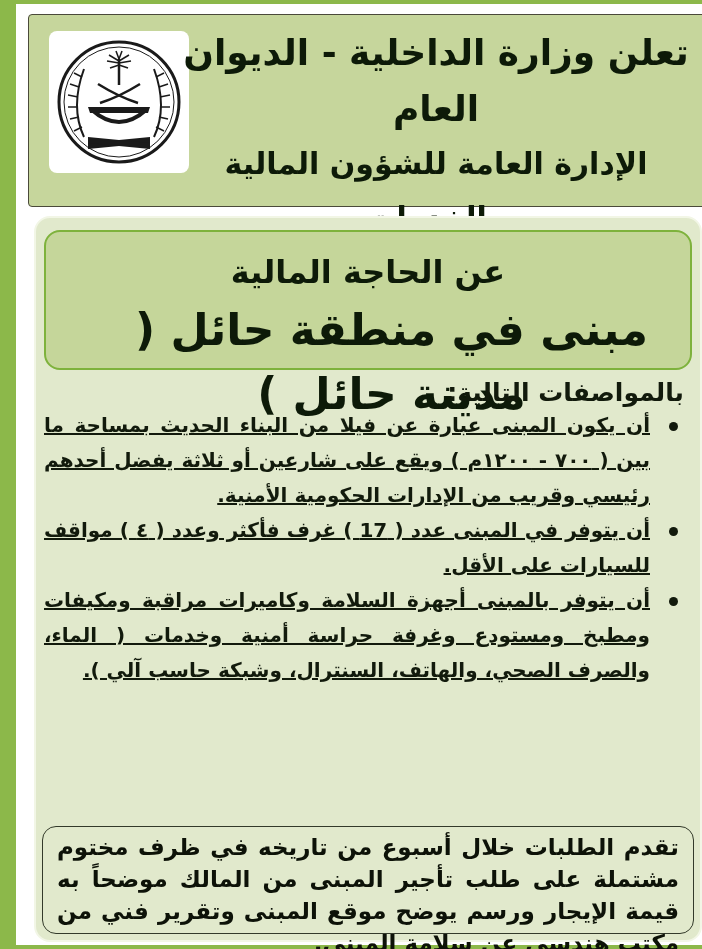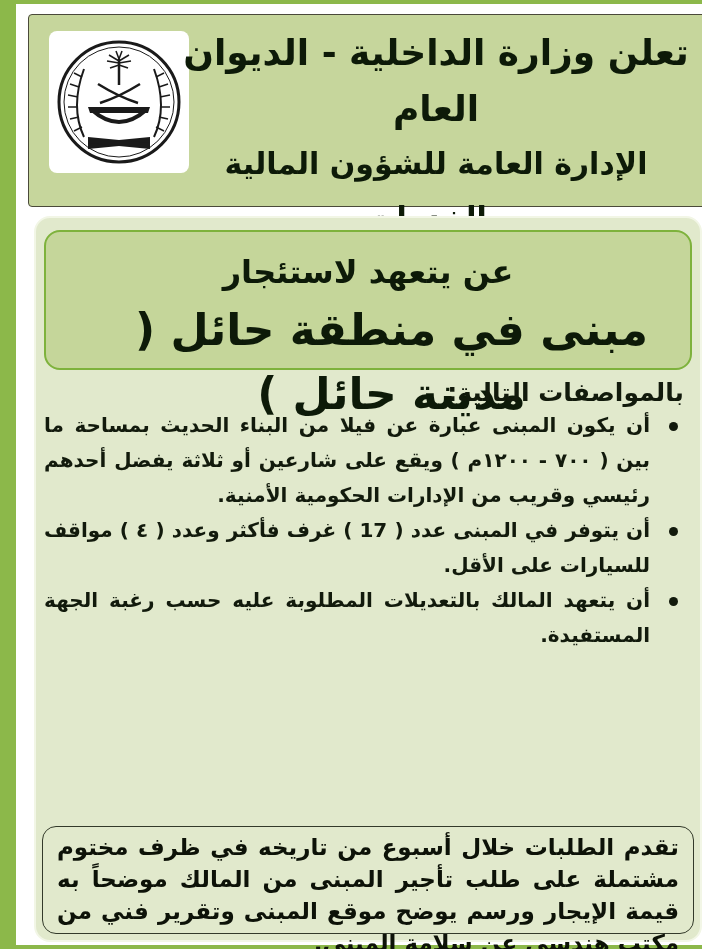--- a/index.html
+++ b/index.html
@@ -47,21 +47,21 @@
     border-radius: 16px;
     text-align: center; color: #0d1a08;
   }
   .headline-box .l1 { font-size: 32px; font-weight: bold; line-height: 52px; margin-top: 14px; }
   .headline-box .l2 { font-size: 44px; font-weight: bold; line-height: 64px; margin-left: 47px; }
 
   .specs {
     position: absolute; right: 16px; top: 160px; width: 640px; color: #121a0c;
   }
   .specs .intro { font-size: 25px; font-weight: bold; line-height: 30px; }
-  .specs ul { list-style: none; }
+  .specs ul { list-style: none; text-decoration: underline; }
   .specs li {
     position: relative; padding-right: 34px;
     font-size: 20px; font-weight: bold; line-height: 35px;
     text-align: justify;
   }
   .specs li .bullet {
     position: absolute; right: 6px; top: 14px;
     width: 9px; height: 9px; border-radius: 50%; background: #121a0c;
   }
   .footer-box {
@@ -127,28 +127,28 @@
     </div>
     <div class="header-titles">
       <div class="h1">تعلن وزارة الداخلية - الديوان العام</div>
       <div class="h2">الإدارة العامة للشؤون المالية والخدمات</div>
       <div class="h3">المساندة - الإدارة المالية</div>
     </div>
   </div>
 
   <div class="content-panel">
     <div class="headline-box">
-      <div class="l1">عن يتعهد لاستئجار</div>
+      <div class="l1">عن الحاجة المالية</div>
       <div class="l2">مبنى في منطقة حائل ( مدينة حائل )</div>
     </div>
 
     <div class="specs">
       <div class="intro">بالمواصفات التالية:</div>
       <ul>
         <li><span class="bullet"></span><span>أن يكون المبنى عبارة عن فيلا من البناء الحديث بمساحة ما بين ( ٧٠٠ - ١٢٠٠م ) ويقع على شارعين أو ثلاثة يفضل أحدهم رئيسي وقريب من الإدارات الحكومية الأمنية.</span></li>
         <li><span class="bullet"></span><span>أن يتوفر في المبنى عدد ( 17 ) غرف فأكثر وعدد ( ٤ ) مواقف للسيارات على الأقل.</span></li>
-        <li><span class="bullet"></span><span>أن يتعهد المالك بالتعديلات المطلوبة عليه حسب رغبة الجهة المستفيدة.</span></li>
+        <li><span class="bullet"></span><span>أن يتوفر بالمبنى أجهزة السلامة وكاميرات مراقبة ومكيفات ومطبخ ومستودع وغرفة حراسة أمنية وخدمات ( الماء، والصرف الصحي، والهاتف، السنترال، وشبكة حاسب آلي ).</span></li>
       </ul>
     </div>
 
     <div class="footer-box">تقدم الطلبات خلال أسبوع من تاريخه في ظرف مختوم مشتملة على طلب تأجير المبنى من المالك موضحاً به قيمة الإيجار ورسم يوضح موقع المبنى وتقرير فني من مكتب هندسي عن سلامة المبنى.</div>
   </div>
 </div>
 
 </body></html>

